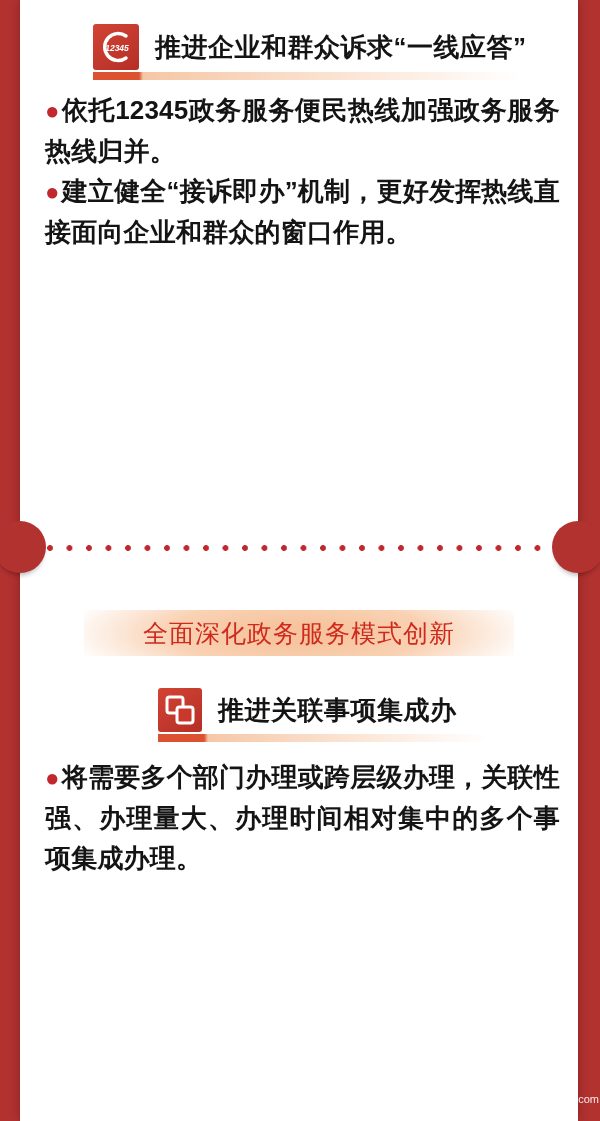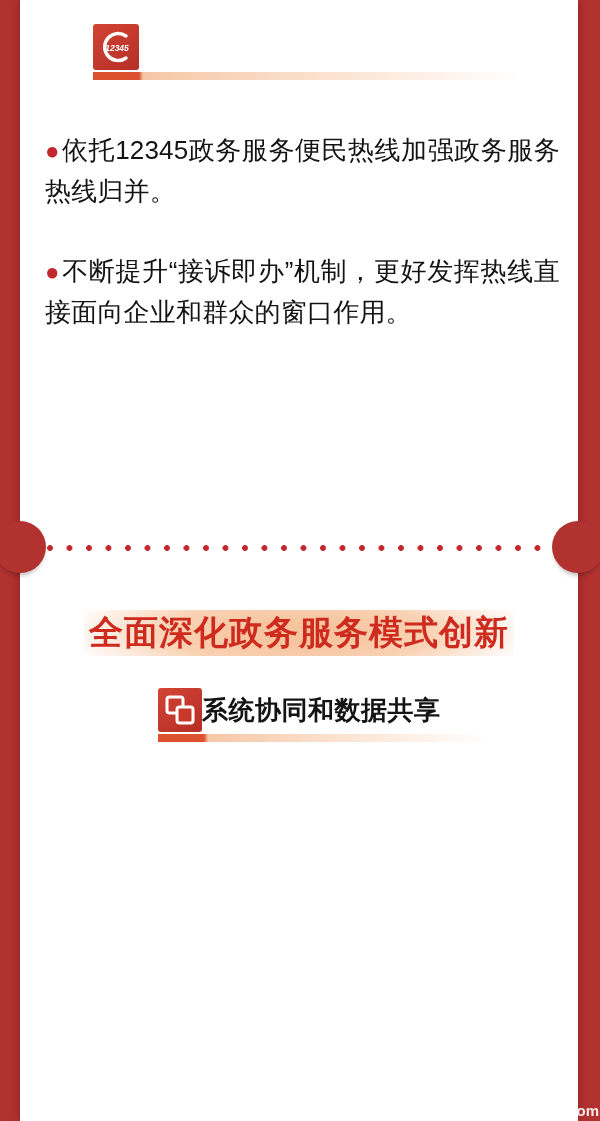--- a/index.html
+++ b/index.html
@@ -21,21 +21,21 @@
     position:absolute;
     left:20px; right:22px; top:0; bottom:0;
     background:#ffffff;
     box-shadow:0 0 10px rgba(60,0,0,.35);
   }
   
   .hdr{
     position:absolute;
     display:flex;
     align-items:center;
-    gap:0;
+    gap:16px;
   }
   .hdr-icon{
     width:46px;height:46px;
     background:linear-gradient(145deg,#d24434,#b52e26);
     border-radius:3px;
     flex:0 0 auto;
     display:flex;align-items:center;justify-content:center;
   }
   .hdr-title{
     font-size:26px;
@@ -53,25 +53,24 @@
       rgba(255,255,255,0) 100%);
   }
   
   .bullets{
     position:absolute;
     left:25px; right:18px;
   }
   .bullet{
     font-size:26px;
     line-height:40px;
-    font-weight:400;
+    font-weight:700;
     color:var(--ink);
     text-align:justify;
     letter-spacing:.2px;
-    margin-top:40px;
   }
   .dot{
     color:var(--crimson);
     font-size:24px;
     margin-right:2px;
   }
   
   .divider-dots{
     position:absolute;
     top:544px; left:26px;
@@ -92,71 +91,73 @@
   .notch.right{right:-26px;}
   
   .section-title{
     position:absolute;
     top:610px; left:50%;
     transform:translateX(-50%);
     width:430px; height:46px;
     display:flex;align-items:center;justify-content:center;
     background:radial-gradient(55% 130% at 50% 50%,
       #f6c49e 15%,#f9d2b4 55%,rgba(253,240,230,0) 100%);
-    font-size:34px;
-    font-weight:bold;
+    font-size:25px;
+    font-weight:normal;
     color:var(--title-red);
     letter-spacing:1px;
     white-space:nowrap;
   }
   
   .watermark{
     position:absolute;
-    right:1px; bottom:2px;
+    right:1px; bottom:16px;
     color:rgba(255,255,255,.9);
-    font-size:15px;
-    font-weight:bold;
+    font-size:11px;
+    font-weight:normal;
     z-index:3;
   }
 </style>
 </head>
 <body>
 
 <div class="card">
 
   <div class="hdr" style="top:24px;left:73px;">
     <div class="hdr-icon">
       <svg width="46" height="46" viewBox="0 0 46 46">
         <path d="M33 12 A 13.5 13.5 0 1 0 33 34" fill="none" stroke="#ffffff" stroke-width="3.4" stroke-linecap="round"></path>
         <text x="24" y="27" font-size="8.5" font-style="italic" font-weight="bold" fill="#ffffff" text-anchor="middle">12345</text>
       </svg>
     </div>
+    <div class="hdr-title">推进企业和群众诉求“一线应答”</div>
   </div>
   <div class="hdr-underline" style="top:72px;left:73px;width:430px;"></div>
 
   <div class="bullets" style="top:90px;">
     <p class="bullet"><span class="dot">●</span><span>依托12345政务服务便民热线加强政务服务热线归并。</span></p>
-    <p class="bullet"><span class="dot">●</span><span>不断提升“接诉即办”机制，更好发挥热线直接面向企业和群众的窗口作用。</span></p>
+    <p class="bullet"><span class="dot">●</span><span>建立健全“接诉即办”机制，更好发挥热线直接面向企业和群众的窗口作用。</span></p>
   </div>
 
   <div class="divider-dots"></div>
   <div class="notch left"></div>
   <div class="notch right"></div>
 
   <div class="section-title">全面深化政务服务模式创新</div>
 
   <div class="hdr" style="top:688px;left:138px;">
     <div class="hdr-icon" style="width:44px;height:44px;">
       <svg width="44" height="44" viewBox="0 0 44 44">
         <rect x="9" y="9" width="16" height="16" rx="2.5" fill="none" stroke="#ffffff" stroke-width="3"></rect>
         <rect x="19" y="19" width="16" height="16" rx="2.5" fill="#c8392b" stroke="#ffffff" stroke-width="3"></rect>
       </svg>
     </div>
-    <div class="hdr-title">系统协同和数据共享</div>
+    <div class="hdr-title">推进关联事项集成办</div>
   </div>
   <div class="hdr-underline" style="top:734px;left:138px;width:330px;"></div>
 
   <div class="bullets" style="top:757px;">
+    <p class="bullet"><span class="dot">●</span><span>将需要多个部门办理或跨层级办理，关联性强、办理量大、办理时间相对集中的多个事项集成办理。</span></p>
   </div>
 
 </div>
 
 <div class="watermark">com</div>
 
 </body></html>

